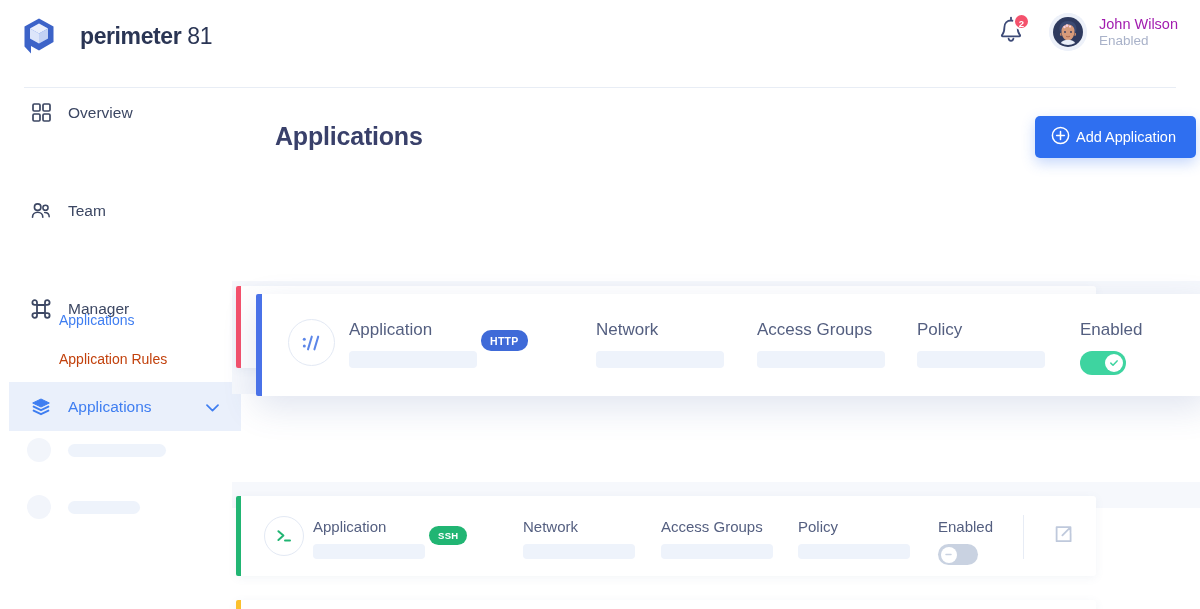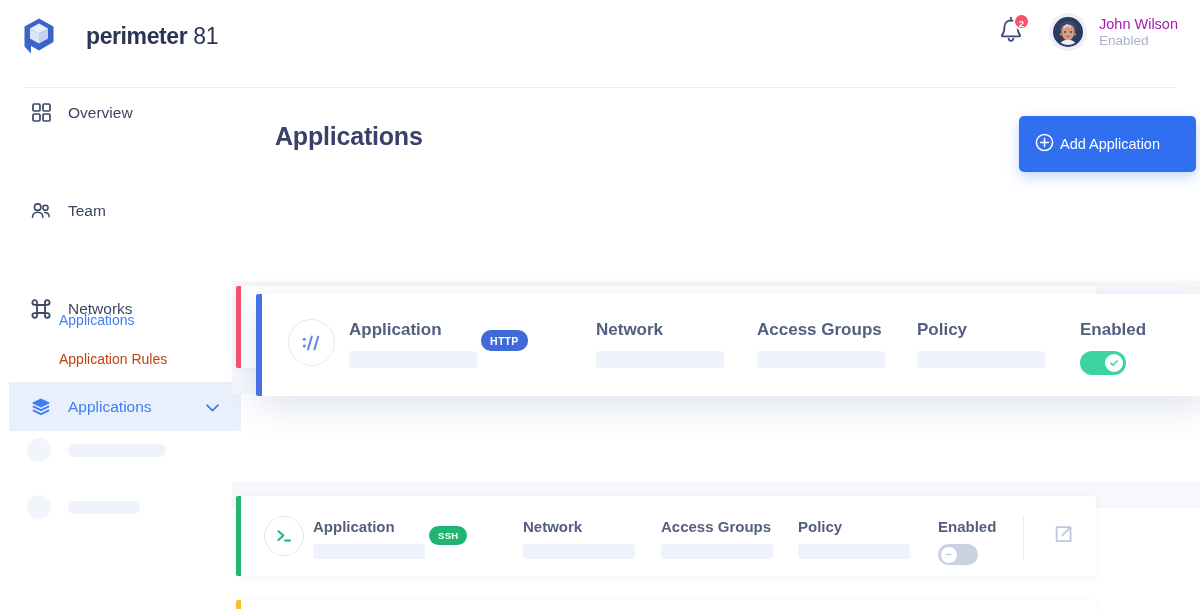--- a/index.html
+++ b/index.html
@@ -13,21 +13,21 @@
 
   
   .topbar {
     position: absolute; top: 0; left: 0; width: 1200px; height: 88px;
     background: #fff;
   }
   .topbar-rule {
     position: absolute; left: 24px; top: 87px; width: 1152px; height: 1px;
     background: #e8edf5;
   }
-  .brand { position: absolute; left: 22px; top: 17px; display: flex; align-items: center; gap: 30px; }
+  .brand { position: absolute; left: 22px; top: 17px; display: flex; align-items: center; gap: 24px; }
   .brand-logo { width: 34px; height: 38px; display:block; }
   .brand-name {
     font-size: 23px; font-weight: 700; letter-spacing: -0.4px;
     color: #2a3554; white-space: nowrap;
   }
   .brand-name .thin { font-weight: 400; }
 
   .topright { position: absolute; right: 22px; top: 13px; display:flex; align-items:center; gap: 22px; }
   .bell-wrap { position: relative; width: 30px; height: 34px; cursor: pointer; }
   .bell-badge {
@@ -70,21 +70,21 @@
   .skel-bar { height: 13px; border-radius: 7px; background: #eef3fb; }
 
   
   .main { position: absolute; left: 232px; top: 88px; width: 968px; height: 521px; }
   .page-title {
     position: absolute; left: 43px; top: 34px;
     font-size: 25px; font-weight: 700; color: #39406a; letter-spacing: -0.2px;
   }
   .add-btn {
     position: absolute; right: 4px; top: 28px;
-    height: 56px; padding: 0 36px 0 16px;
+    height: 42px; padding: 0 20px 0 16px;
     display: flex; align-items: center; gap: 6px;
     background: #2f6ff0; color: #fff; border: none; border-radius: 5px;
     font-size: 14.5px; font-family: inherit; font-weight: 500; cursor: pointer;
     box-shadow: 0 5px 14px rgba(47,111,240,0.28);
   }
 
   
   .rows { position: absolute; left: 0; top: 110px; width: 968px; height: 411px; }
 
   .app-row {
@@ -95,21 +95,21 @@
   .row-body { position: relative; flex: 1; display: flex; align-items: center; }
 
   .app-icon {
     width: 40px; height: 40px; border-radius: 50%;
     border: 1px solid #e3e9f4; background:#fff;
     display:flex; align-items:center; justify-content:center; flex:none;
   }
 
   .col { position: absolute; }
   .col-label {
-    font-size: 15px; color: #545f80; white-space: nowrap; font-weight: 700;
+    font-size: 15px; color: #545f80; white-space: nowrap; font-weight: 400;
   }
   .col-skel { margin-top: 9px; height: 15px; border-radius: 4px; background: #eef3fb; }
 
   .badge {
     display:inline-flex; align-items:center; justify-content:center;
     height: 19px; padding: 0 9px; border-radius: 10px;
     color: #fff; font-size: 9.5px; font-weight: 700; letter-spacing: 0.3px;
   }
 
   .toggle {
@@ -220,21 +220,21 @@
       <span>Team</span>
     </div>
 
     <div class="nav-item" style="top:98px">
       <span class="ico">
         <svg width="20" height="20" viewBox="0 0 20 20">
           <rect x="6" y="6" width="8" height="8" rx="1" fill="none" stroke="#3c4763" stroke-width="1.8"></rect>
           <path d="M6 6V3.5a2.3 2.3 0 1 0-2.3 2.3H6zM14 6V3.5a2.3 2.3 0 1 1 2.3 2.3H14zM6 14v2.5a2.3 2.3 0 1 1-2.3-2.3H6zM14 14v2.5a2.3 2.3 0 1 0 2.3-2.3H14z" fill="none" stroke="#3c4763" stroke-width="1.8" stroke-linejoin="round"></path>
         </svg>
       </span>
-      <span>Networks</span>
+      <span>Manager</span>
     </div>
 
     <div class="nav-item active" style="top:147px">
       <span class="ico">
         <svg width="20" height="20" viewBox="0 0 20 20">
           <path d="M10 2 18.3 6 10 10 1.7 6z" fill="#3f7ef1"></path>
           <path d="M2.6 9.6 10 13.2l7.4-3.6" fill="none" stroke="#3f7ef1" stroke-width="1.9" stroke-linejoin="round" stroke-linecap="round"></path>
           <path d="M2.6 13.6 10 17.2l7.4-3.6" fill="none" stroke="#3f7ef1" stroke-width="1.9" stroke-linejoin="round" stroke-linecap="round"></path>
         </svg>
       </span>

